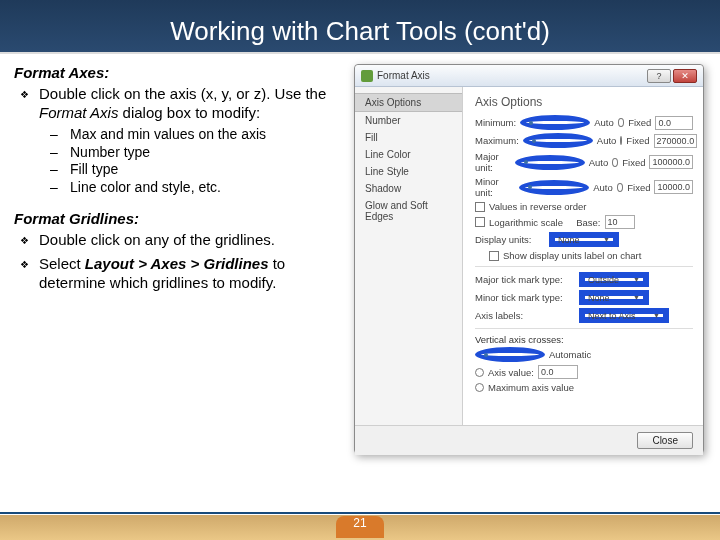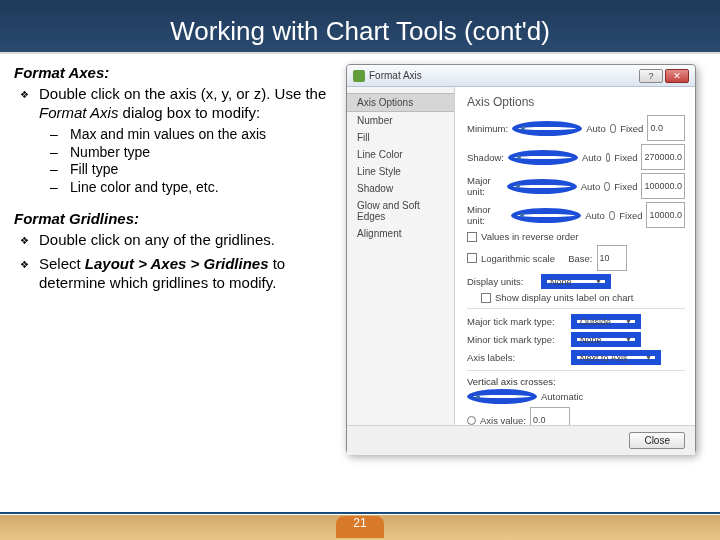--- a/index.html
+++ b/index.html
@@ -16,20 +16,21 @@
     border-bottom: 2px solid #dcdcdc;
     display: flex; align-items: center; justify-content: center;
   }
   .title-bar h1 {
     color: #fff; font-size: 26px; font-weight: normal;
     position: relative; top: -4px; margin-top: 18px;
   }
   .content {
     display: flex; flex-direction: row;
     padding: 10px 0 0 14px;
+    gap: 8px;
   }
   .left-col { width: 332px; font-size: 15px; color: #000; line-height: 1.25; }
   .sec-head { font-weight: bold; font-style: italic; margin-bottom: 2px; }
   .bul1 { display: flex; gap: 10px; padding-left: 6px; margin-bottom: 4px; }
   .bul1 .marker { font-size: 10px; line-height: 20px; }
   .sub { padding-left: 36px; font-size: 14px; }
   .sub .row { display: flex; gap: 10px; }
   .sub .dash { width: 10px; }
   .gap { height: 14px; }
   .ital { font-style: italic; }
@@ -69,21 +70,21 @@
   .dlg-side .item {
     padding: 3px 10px; font-size: 10px; color: #444; cursor: default;
   }
   .dlg-side .item.active { background: #d6d6d6; border: 1px solid #bcbcbc; border-left:none; border-right:none; }
   .dlg-main { flex:1; padding: 8px 10px 4px 12px; background: #fff; overflow:hidden;}
   .dlg-main h3 { font-size: 12px; color: #555; font-weight: normal; margin-bottom: 6px; }
   .optrow { display:flex; align-items:center; gap:4px; margin-bottom: 3px; font-size: 9.5px; color:#444;}
   .optrow .lbl { width: 62px; }
   .radio { width:9px;height:9px;border:1px solid #777;border-radius:50%;display:inline-flex;align-items:center;justify-content:center;background:#fff;}
   .radio.sel::after{content:"";width:4px;height:4px;background:#3a6ea5;border-radius:50%;}
-  .txt { width: 56px; height: 14px; border:1px solid #aaa; background:#fff; font-size:9px; padding:12px 2px; display:flex;align-items:center;}
+  .txt { width: 56px; height: 14px; border:1px solid #aaa; background:#fff; font-size:9px; padding:0 2px; display:flex;align-items:center;}
   .chk { width:10px;height:10px;border:1px solid #777;background:#fff;display:inline-block;}
   .sel {
     height: 15px; border:6px solid #1d4ed8; background:#fff; font-size:9px;
     display:flex;align-items:center;justify-content:space-between;padding:0 3px;min-width:70px;
   }
   .sel .arrow{font-size:7px;color:#555;}
   .hr { border:none;border-top:1px solid #ddd;margin:5px 0;}
   .dlg-foot {
     height: 30px; border-top:1px solid #cfcfcf; background:#f0f0f0;
     display:flex;justify-content:flex-end;align-items:center;padding:11px 10px;
@@ -128,21 +129,21 @@
       <div class="row">
           <span class="dash">–</span>
           <span>Number type</span>
         </div>
       <div class="row">
           <span class="dash">–</span>
           <span>Fill type</span>
         </div>
       <div class="row">
           <span class="dash">–</span>
-          <span>Line color and type, etc.</span>
+          <span>Line color and style, etc.</span>
         </div>
     </div>
 
     <div class="gap"></div>
 
     <div class="sec-head">Format Gridlines:</div>
     <div class="bul1">
       <span class="marker">❖</span>
       <span>Double click on any of the gridlines.</span>
     </div>
@@ -165,35 +166,34 @@
     </div>
     <div class="dlg-body">
       <div class="dlg-side">
         <div class="item active">Axis Options</div>
         <div class="item">Number</div>
         <div class="item">Fill</div>
         <div class="item">Line Color</div>
         <div class="item">Line Style</div>
         <div class="item">Shadow</div>
         <div class="item">Glow and Soft Edges</div>
-        <div class="item">Alignment</div>
       </div>
       <div class="dlg-main">
         <h3>Axis Options</h3>
 
         <div class="optrow">
           <span class="lbl">Minimum:</span>
           <span class="radio sel"></span>
             <span>Auto</span>
           <span class="radio"></span>
             <span>Fixed</span>
           <span class="txt">0.0</span>
         </div>
         <div class="optrow">
-          <span class="lbl">Shadow:</span>
+          <span class="lbl">Maximum:</span>
           <span class="radio sel"></span>
             <span>Auto</span>
           <span class="radio"></span>
             <span>Fixed</span>
           <span class="txt">270000.0</span>
         </div>
         <div class="optrow">
           <span class="lbl">Major unit:</span>
           <span class="radio sel"></span>
             <span>Auto</span>

